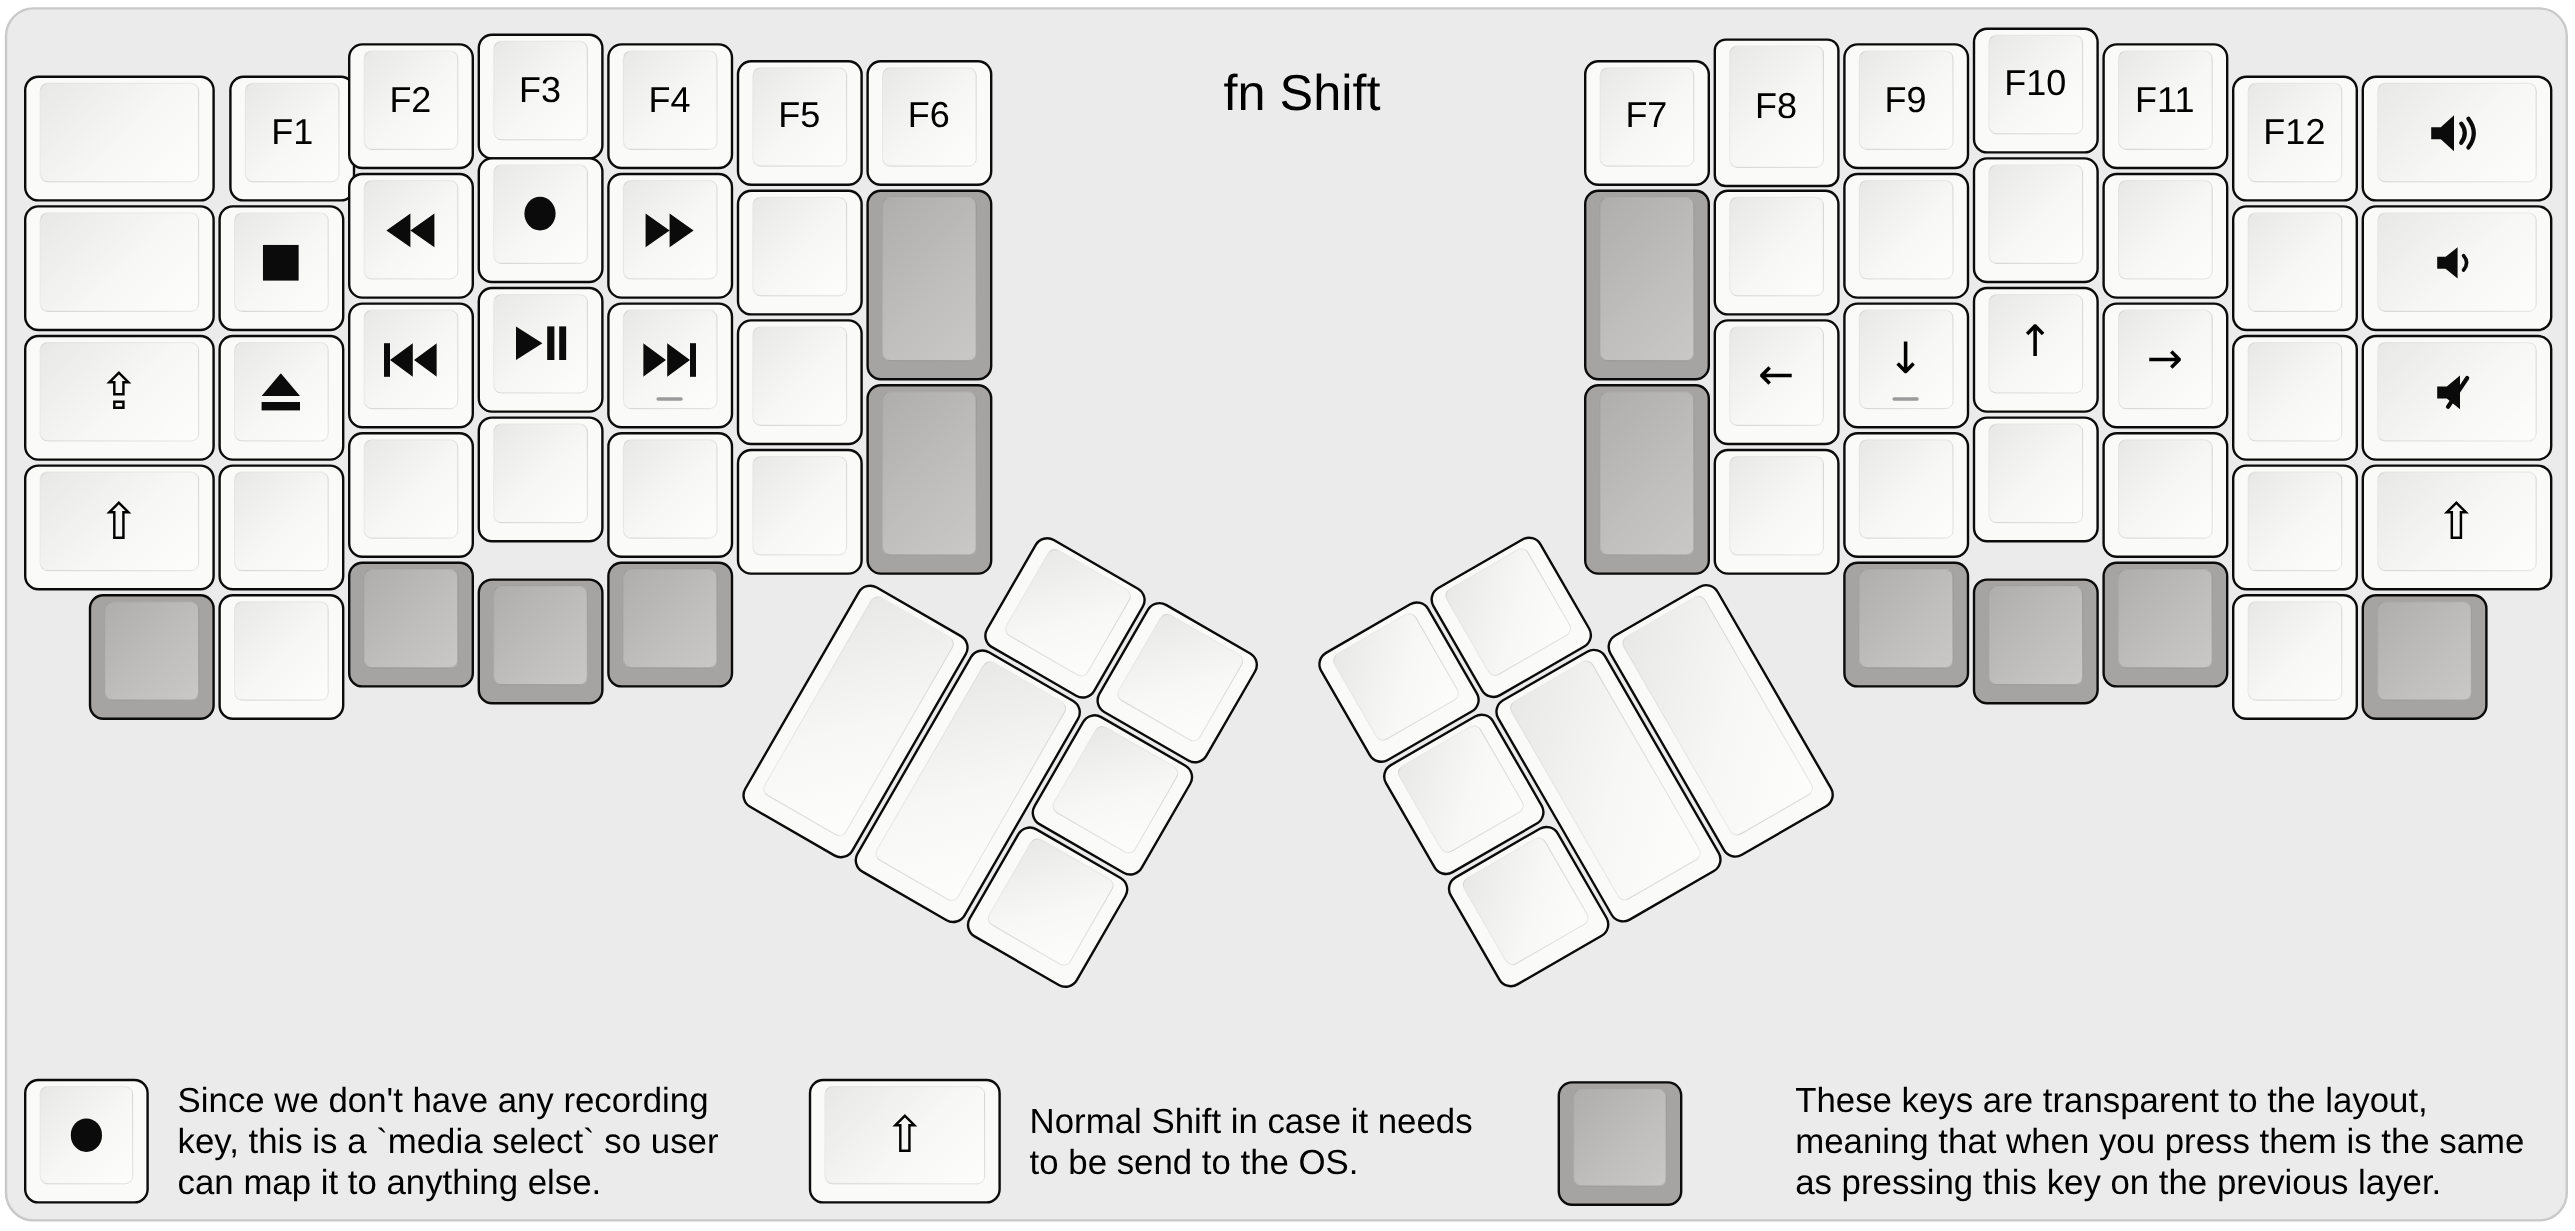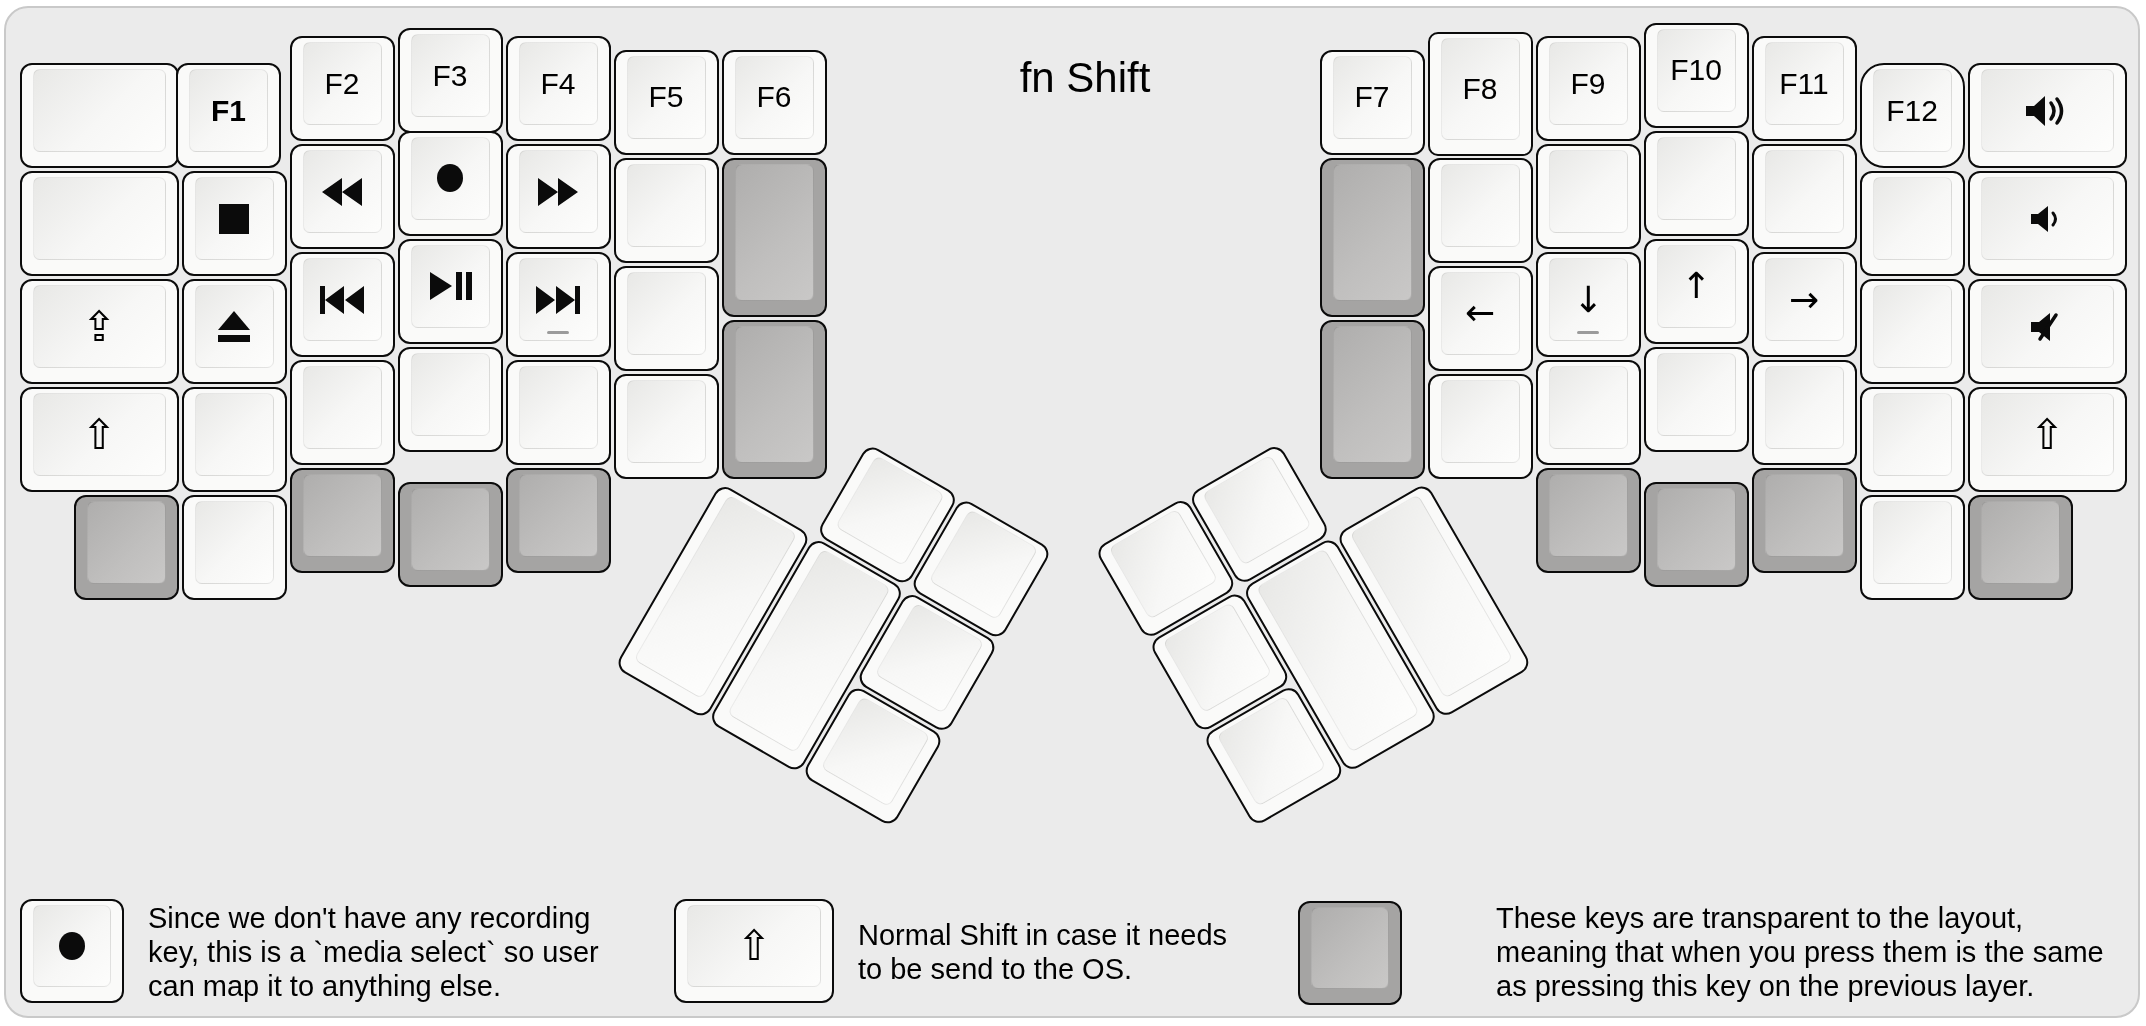--- a/index.html
+++ b/index.html
@@ -41,21 +41,21 @@
         </div>
       </div>
       <div class="key" style="left: 19.5px; top: 387px; width: 159px; height: 105px;">
         <div class="top">
           <span class="glyph big">⇧</span>
         </div>
       </div>
       <div class="key gray" style="left: 73.5px; top: 495px; width: 105px; height: 105px;">
         <div class="top"></div>
       </div>
-      <div class="key" style="left: 176px; top: 63px; width: 105px; height: 105px; font-weight: bold;">
+      <div class="key" style="left: 191px; top: 63px; width: 105px; height: 105px;">
         <div class="top">
           <span class="klabel">F1</span>
         </div>
       </div>
       <div class="key" style="left: 181.5px; top: 171px; width: 105px; height: 105px;">
         <div class="top">
           <span class="icn">
             <svg width="30" height="30" viewBox="0 0 30 30">
               <rect width="30" height="30" fill="#0b0b0b"></rect>
             </svg>
@@ -273,21 +273,21 @@
         <div class="top">
           <span class="glyph">→</span>
         </div>
       </div>
       <div class="key" style="left: 1751.5px; top: 360px; width: 105px; height: 105px;">
         <div class="top"></div>
       </div>
       <div class="key gray" style="left: 1751.5px; top: 468px; width: 105px; height: 105px;">
         <div class="top"></div>
       </div>
-      <div class="key" style="left: 1859.5px; top: 63px; width: 105px; height: 105px; border-radius: 24px;">
+      <div class="key" style="left: 1859.5px; top: 63px; width: 105px; height: 105px;">
         <div class="top">
           <span class="klabel">F12</span>
         </div>
       </div>
       <div class="key" style="left: 1859.5px; top: 171px; width: 105px; height: 105px;">
         <div class="top"></div>
       </div>
       <div class="key" style="left: 1859.5px; top: 279px; width: 105px; height: 105px;">
         <div class="top"></div>
       </div>

